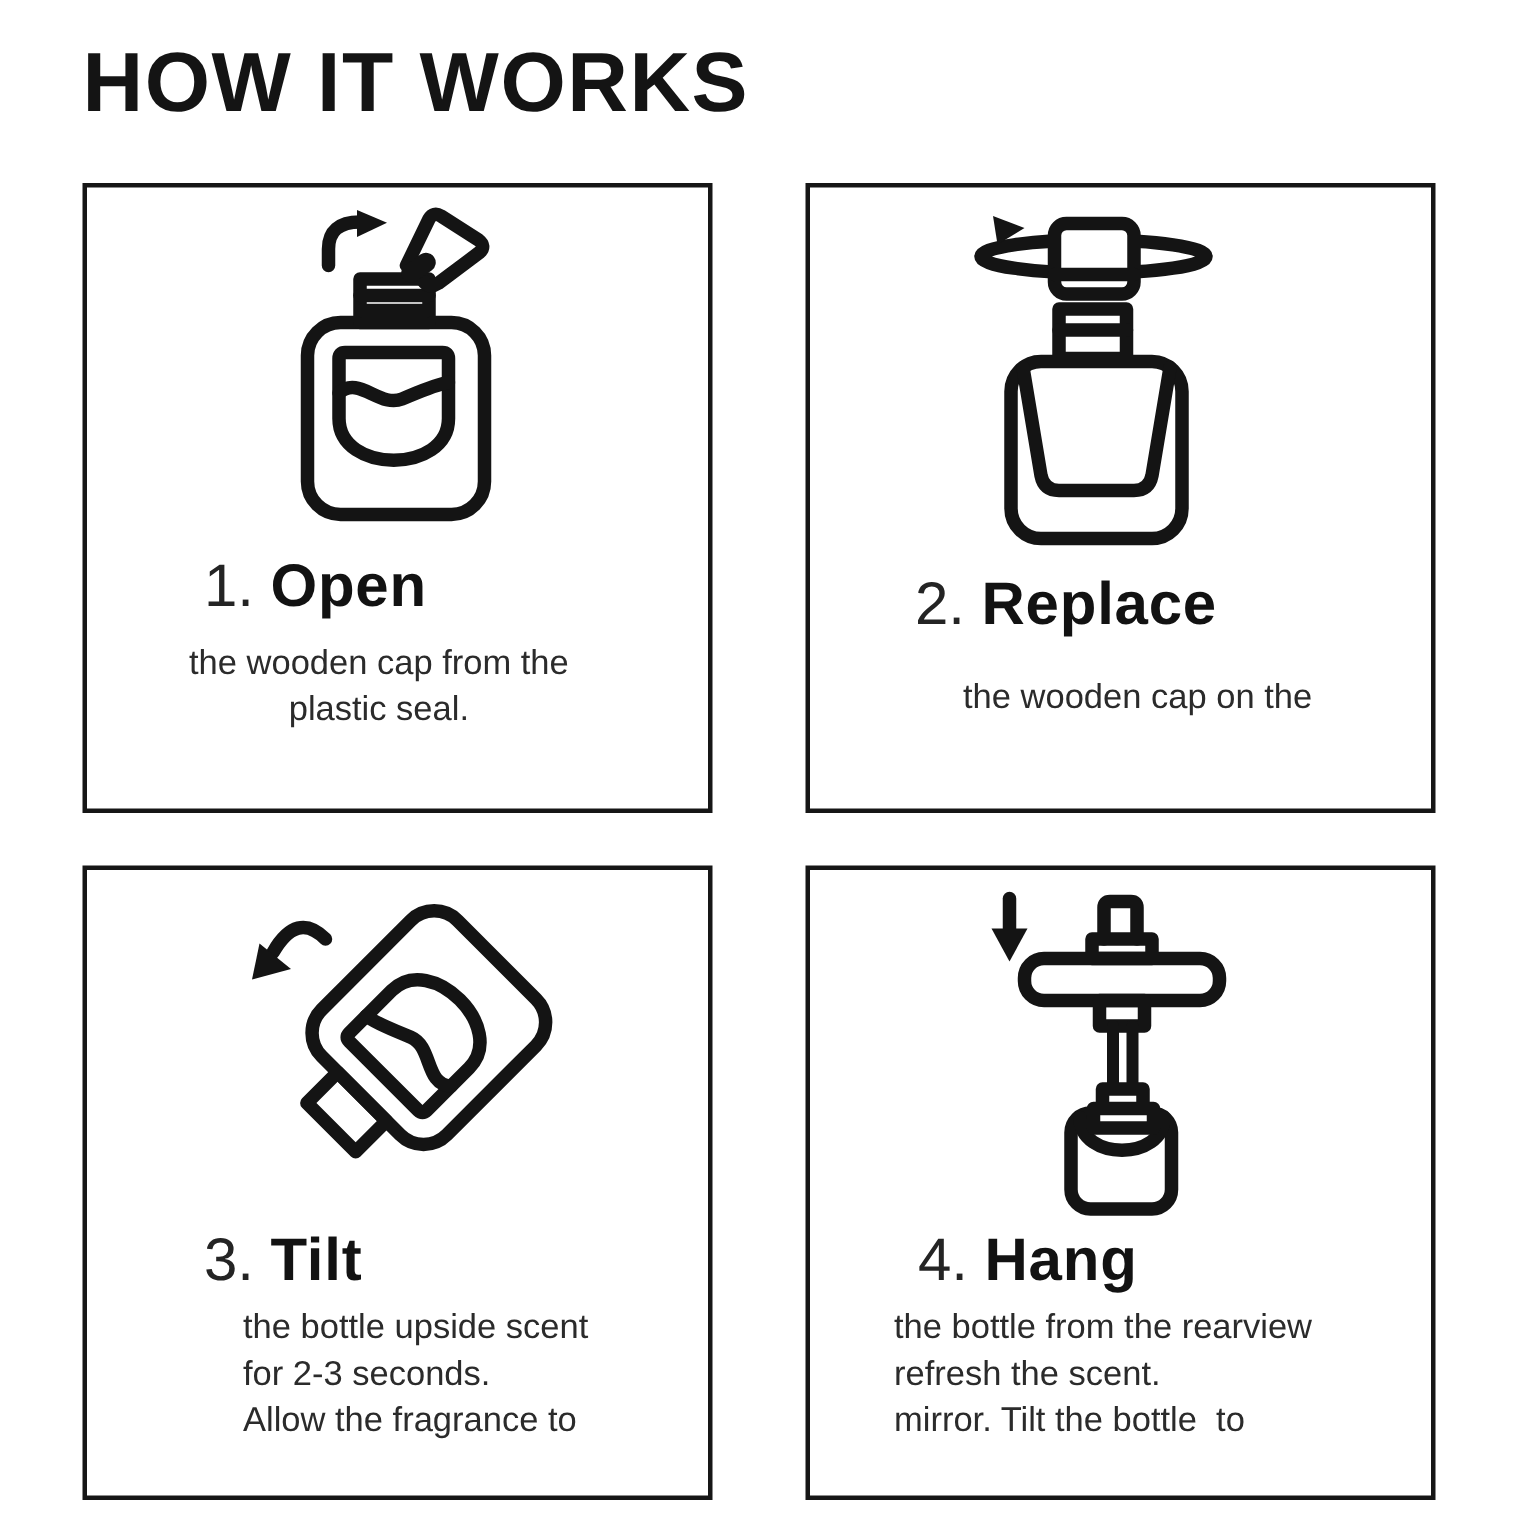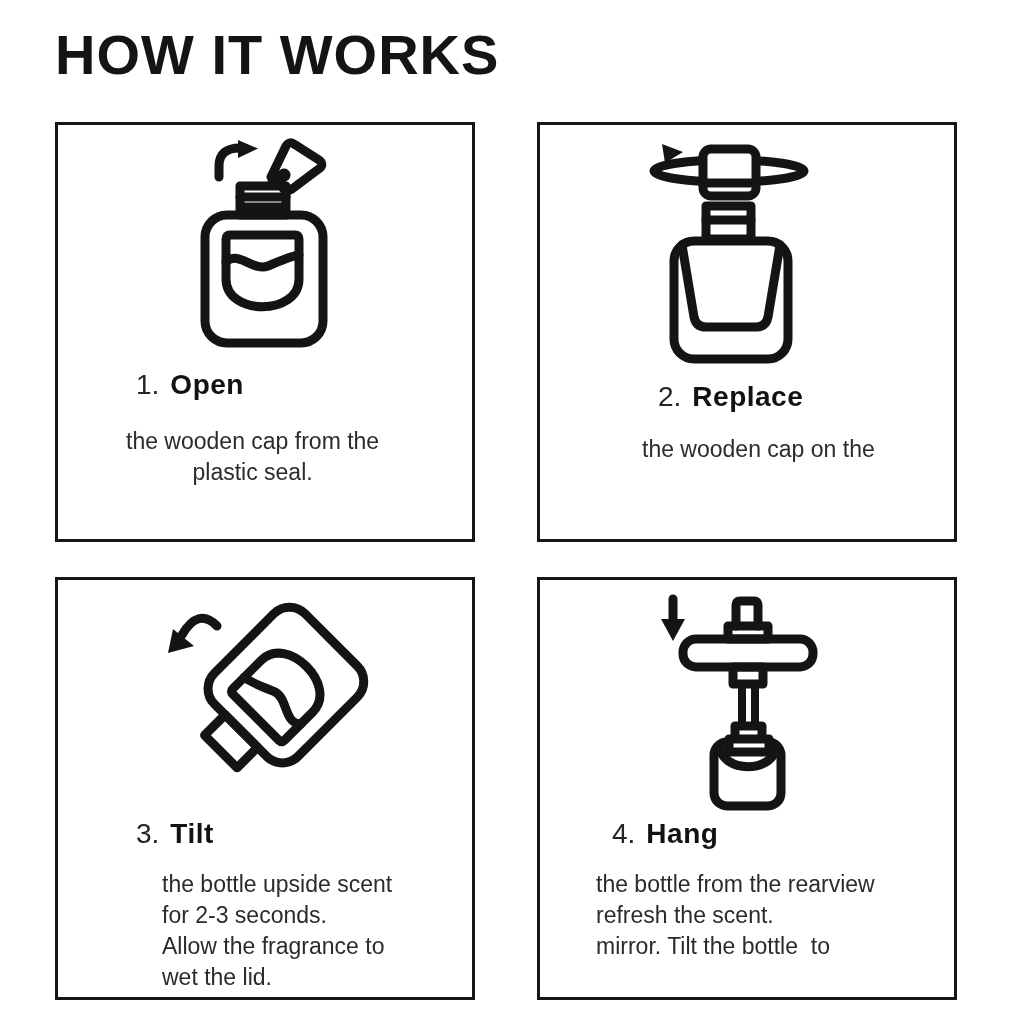--- a/index.html
+++ b/index.html
@@ -26,31 +26,31 @@
     position:relative;
     box-sizing:border-box;
     border:3px solid #161616;
     background:#ffffff;
   }
   .icon{position:absolute;overflow:visible;}
   .p1 .icon{left:138px;top:14px;width:180px;height:212px;}
   .p2 .icon{left:106px;top:16px;width:210px;height:222px;}
   .p3 .icon{left:102px;top:15px;width:216px;height:212px;}
   .p4 .icon{left:66px;top:13px;width:220px;height:215px;}
-  .heading{position:absolute;white-space:nowrap;color:#1c1c1c;font-size:28px;line-height:1;}
+  .heading{position:absolute;white-space:nowrap;color:#1c1c1c;font-size:40px;line-height:1;}
   .step-num{font-weight:400;color:#242424;margin-right:11px;}
   .step-name{font-weight:800;letter-spacing:0.5px;color:#121212;}
   .p1 .heading{left:78px;top:246px;}
-  .p2 .heading{left:70px;top:258px;margin-left:48px;}
+  .p2 .heading{left:70px;top:258px;}
   .p3 .heading{left:78px;top:240px;}
   .p4 .heading{left:72px;top:240px;}
   .body{position:absolute;font-size:23px;line-height:31px;color:#2b2b2b;}
   .body div{white-space:pre;}
   .p1 .body{left:68px;top:301px;text-align:center;}
-  .p2 .body{left:102px;top:309px;}
+  .p2 .body{left:102px;top:324px;}
   .p3 .body{left:104px;top:289px;}
   .p4 .body{left:56px;top:289px;}
 </style>
 </head>
 <body>
 
 <div class="page">
 
   <h1 class="title">HOW IT WORKS</h1>
 
@@ -112,21 +112,20 @@
         <path d="M57 31 Q38 12 22 40" stroke="#141414" stroke-width="9" fill="none" stroke-linecap="round"></path>
         <path d="M8 58 L13 34 L34 51 Z" fill="#141414"></path>
       </svg>
       <div class="heading">
         <span class="step-num">3.</span><span class="step-name">Tilt</span>
       </div>
       <div class="body">
         <div>the bottle upside scent</div>
         <div>for 2-3 seconds.</div>
         <div>Allow the fragrance to</div>
-        <div>wet the lid.</div>
       </div>
     </section>
 
     <section class="panel p4">
       <svg class="icon" viewBox="0 0 220 215" xmlns="http://www.w3.org/2000/svg">
         <g stroke="#141414" stroke-width="9" fill="none" stroke-linecap="round" stroke-linejoin="round">
           <line x1="67" y1="6" x2="67" y2="30"></line>
           <path d="M130 33 V12 Q130 8 134 8 H148 Q152 8 152 12 V33"></path>
           <rect x="122" y="33" width="40" height="13"></rect>
           <rect x="77" y="46" width="130" height="28" rx="13"></rect>

